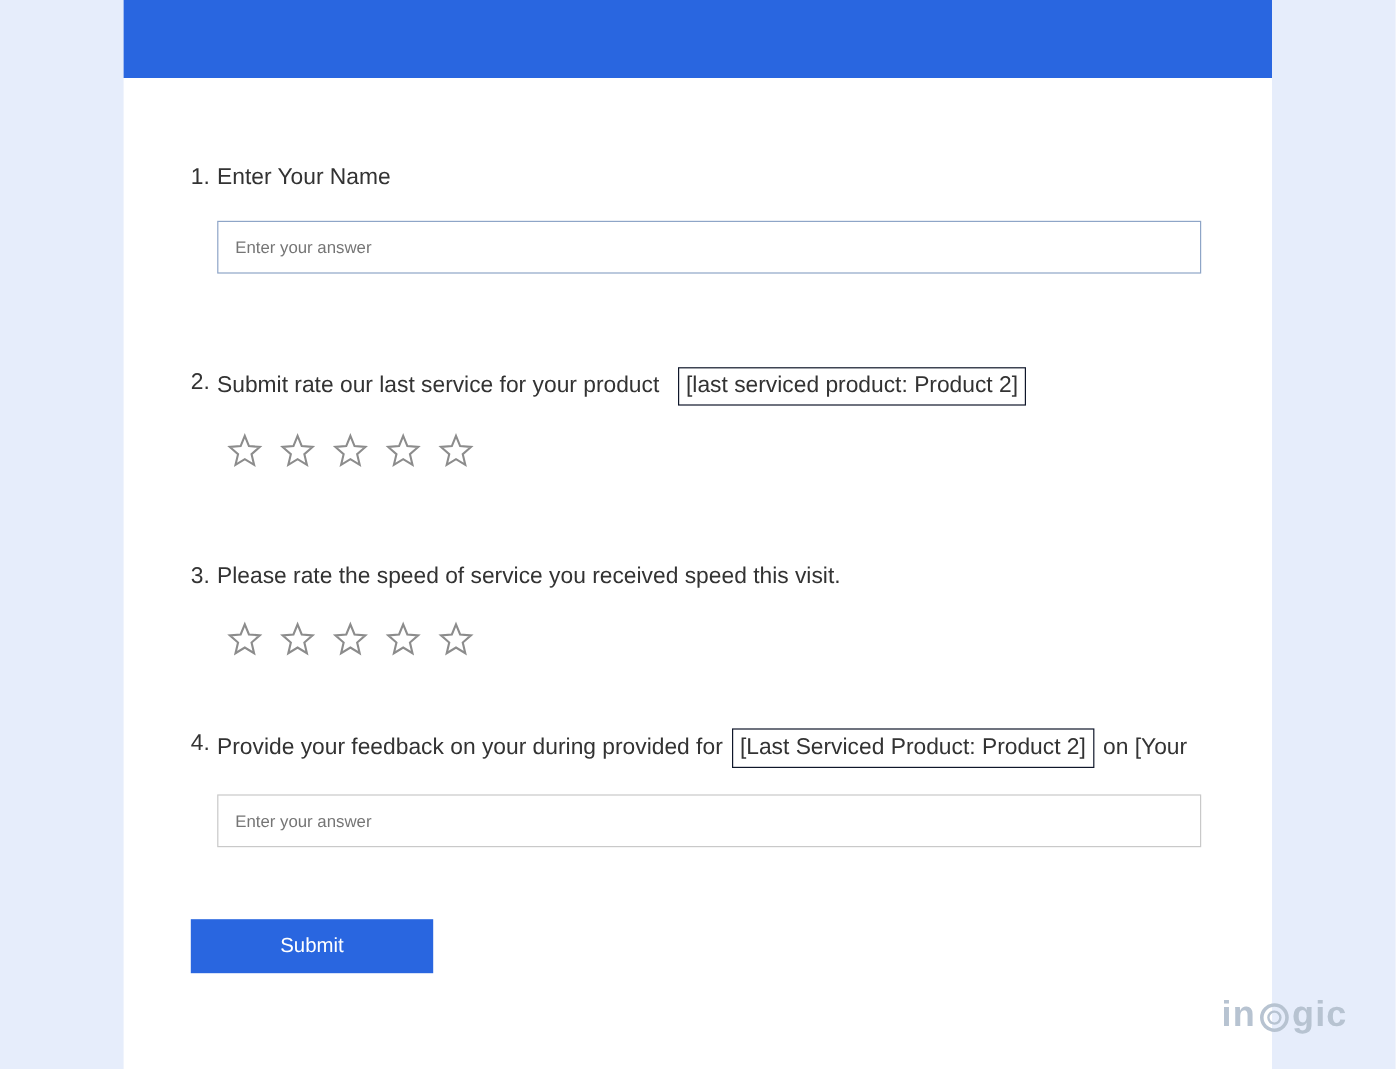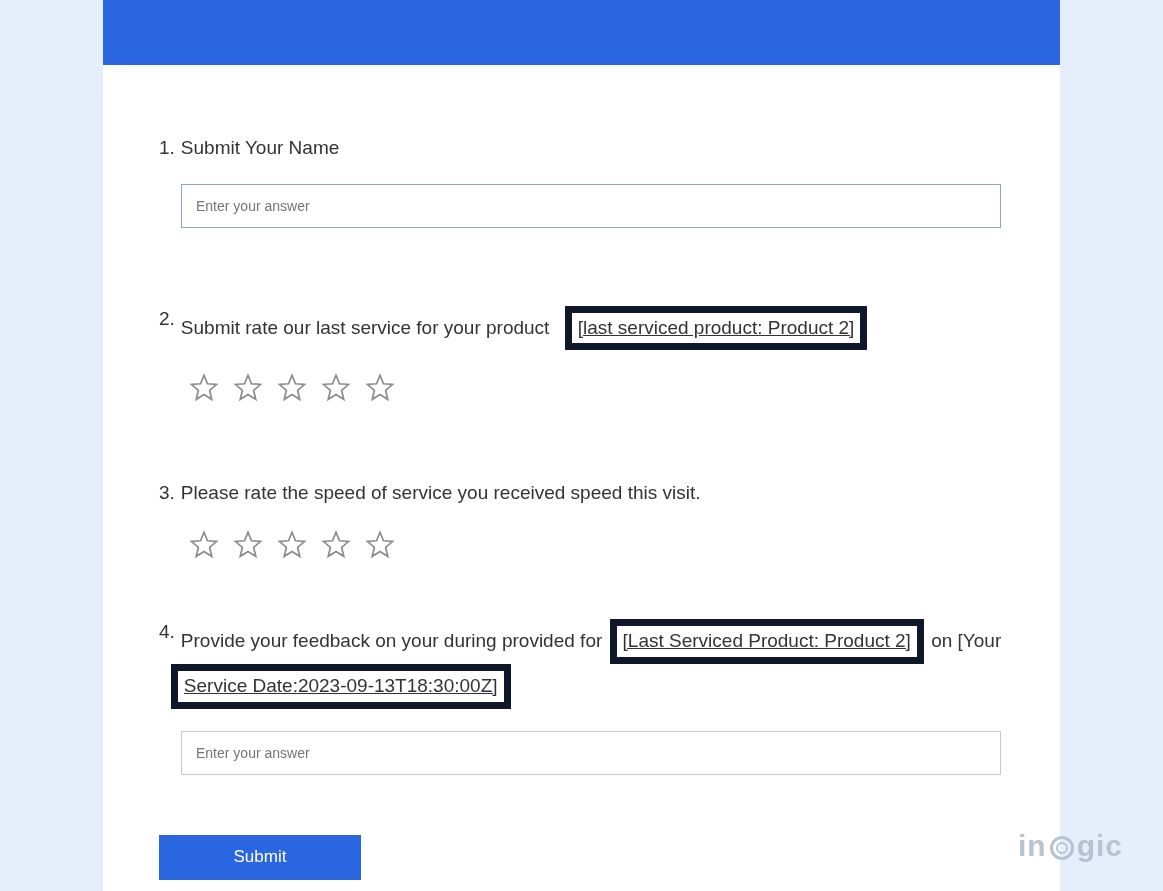--- a/index.html
+++ b/index.html
@@ -43,25 +43,24 @@
     margin-bottom: 22px;
   }
   .question-number {
     min-width: 14px;
     text-align: right;
   }
   .question-text {
     flex: 1;
   }
   .highlight-box {
-    border: 7px solid #0f172a;
+    border: 1px solid #0f172a;
     padding: 4px 6px;
     display: inline-block;
     line-height: 1.2;
-    text-decoration: underline;
   }
   .spacer-gap { display:inline-block; width:10px; }
   .answer-input {
     margin-left: 22px;
     width: 820px;
     height: 44px;
     border: 1px solid #8ea5c7;
     padding: 0 14px;
     font-size: 14px;
     color: #666;
@@ -134,21 +133,21 @@
 <body>
 
 <div class="form-container">
   <div class="form-header"></div>
   <div class="form-body">
 
     
     <div class="question-block">
       <div class="question-row">
         <span class="question-number">1.</span>
-        <span class="question-text">Submit Your Name</span>
+        <span class="question-text">Enter Your Name</span>
       </div>
       <input type="text" class="answer-input" placeholder="Enter your answer" style="">
     </div>
 
     
     <div class="question-block">
       <div class="question-row">
         <span class="question-number">2.</span>
         <span class="question-text">
           <span>Submit rate our last service for your product</span><span class="spacer-gap"></span>
@@ -202,21 +201,20 @@
     
     <div class="question-block short-gap">
       <div class="question-row">
         <span class="question-number">4.</span>
         <span class="question-text">
           <span class="q4-line1">
             <span>Provide your feedback on your during provided for</span>
             <span class="highlight-box" style="margin:0 2px;">[Last Serviced Product: Product 2]</span>
             <span>on [Your</span>
           </span><br>
-          <span class="highlight-box" style="margin-left:-10px;">Service Date:2023-09-13T18:30:00Z]</span>
         </span>
       </div>
       <input type="text" class="answer-input light-border" placeholder="Enter your answer" style="">
     </div>
 
     <button class="submit-btn">Submit</button>
   </div>
 </div>
 
 <div class="watermark">

